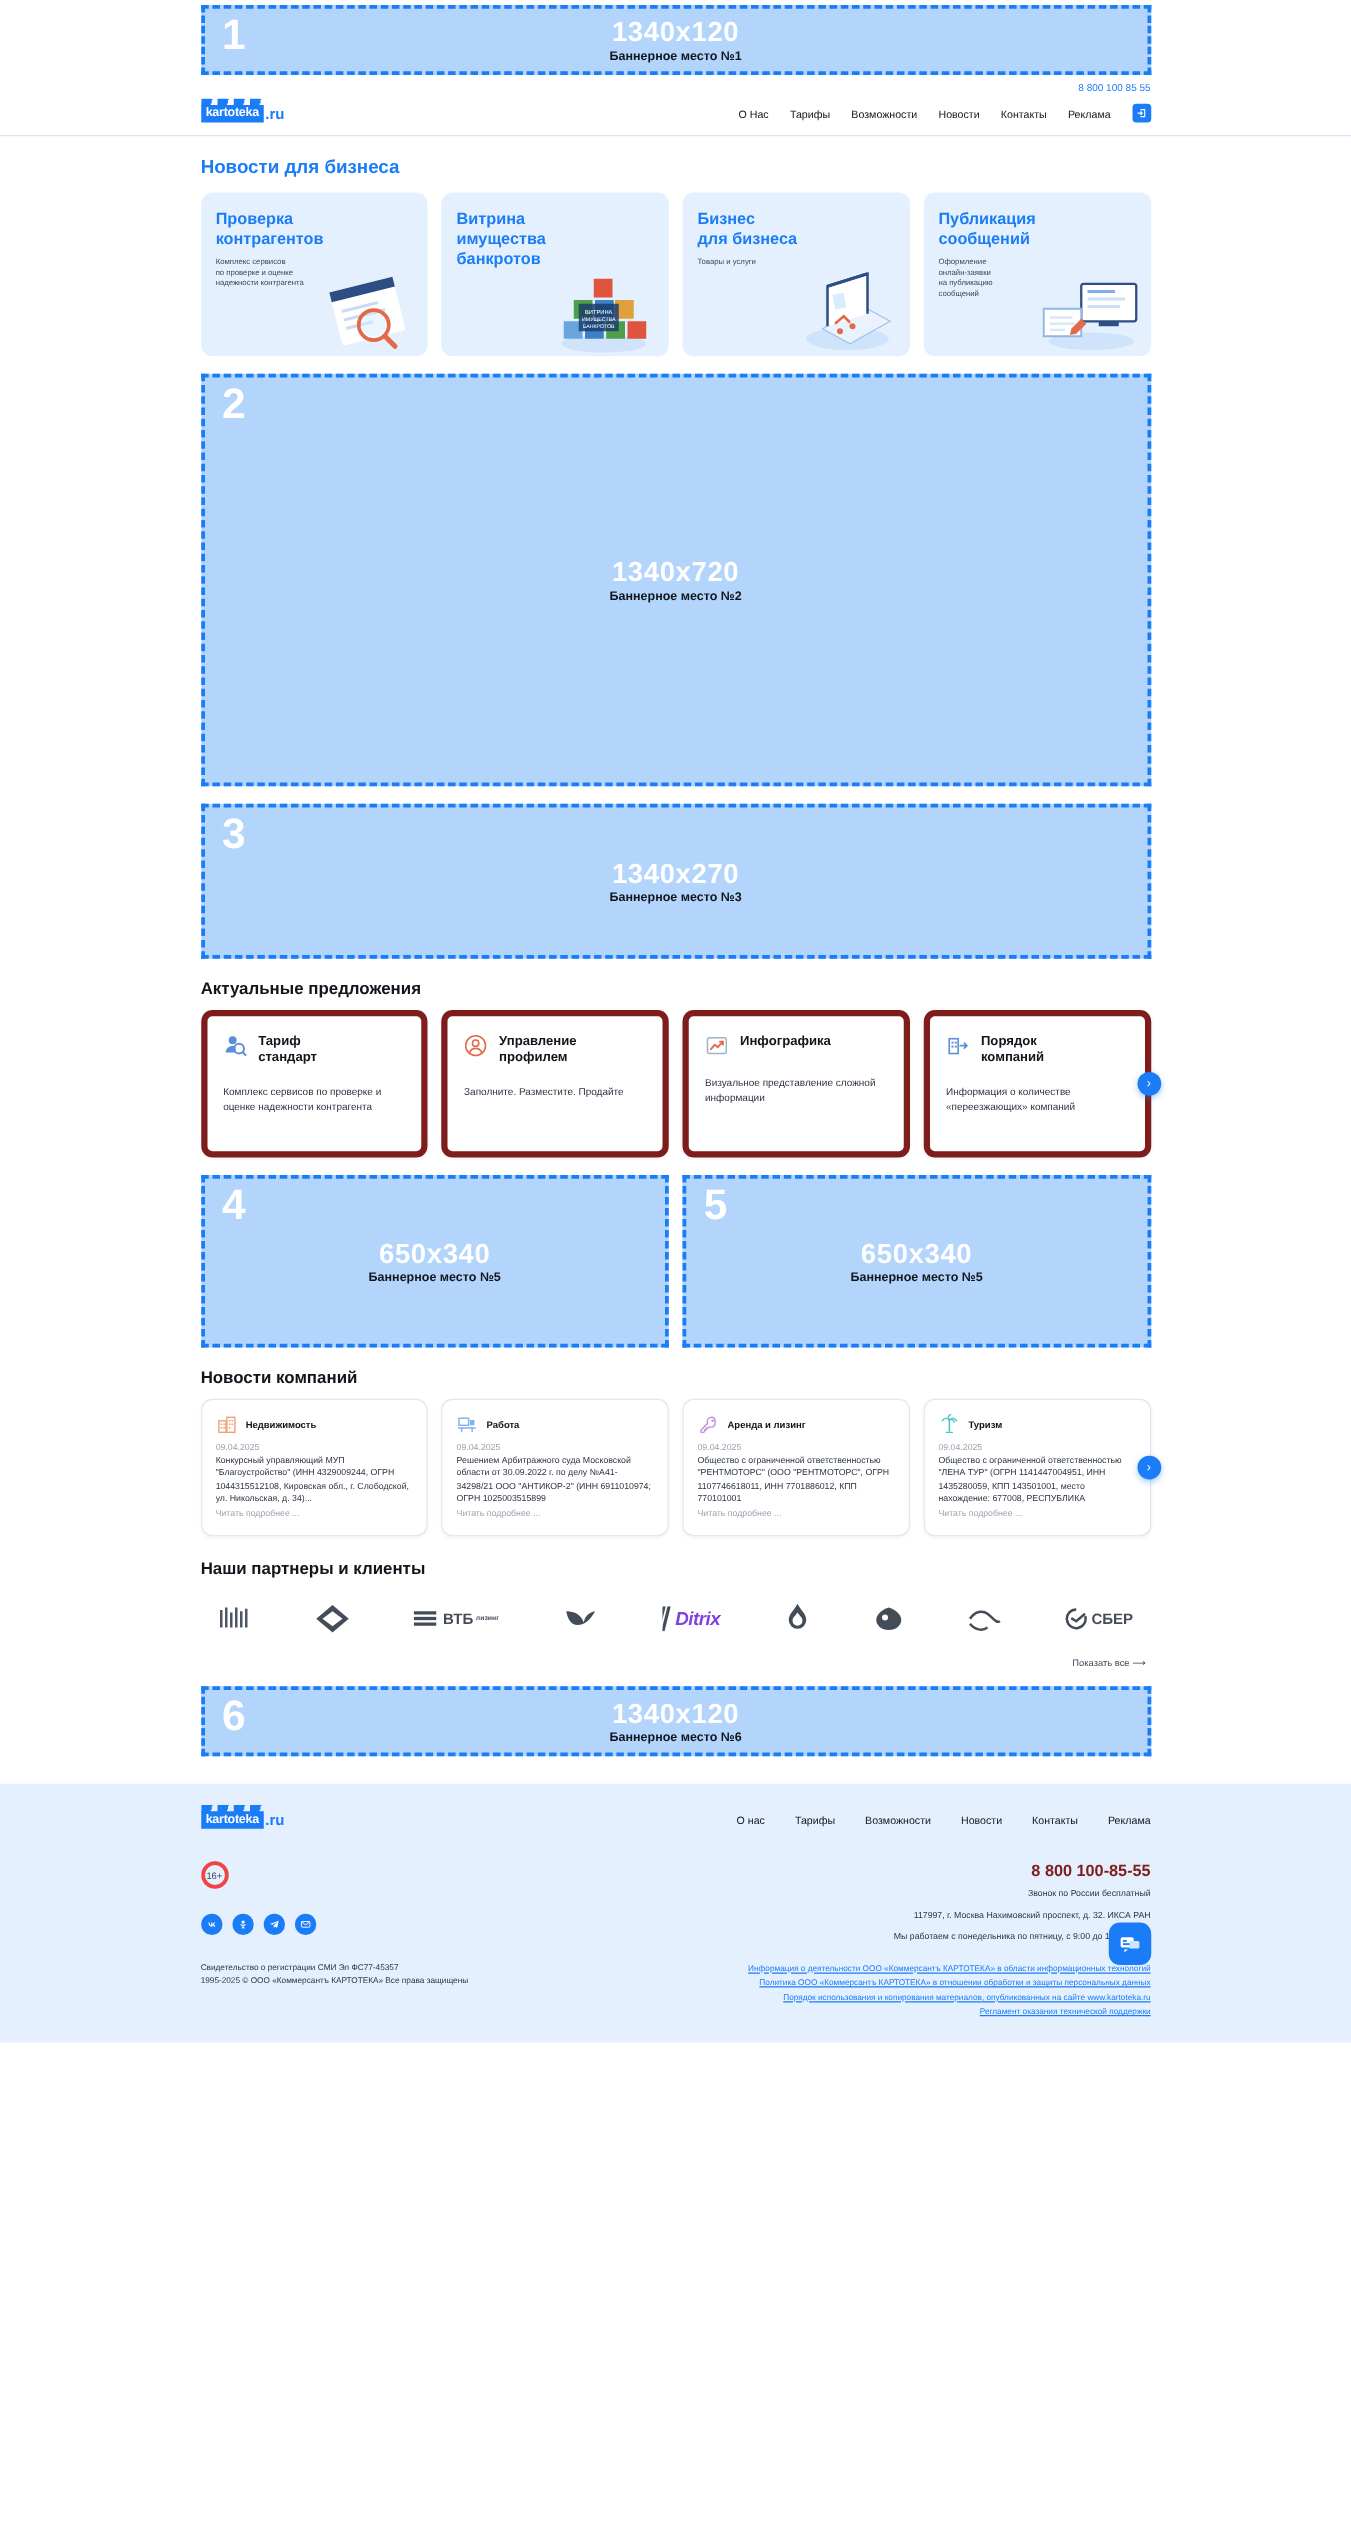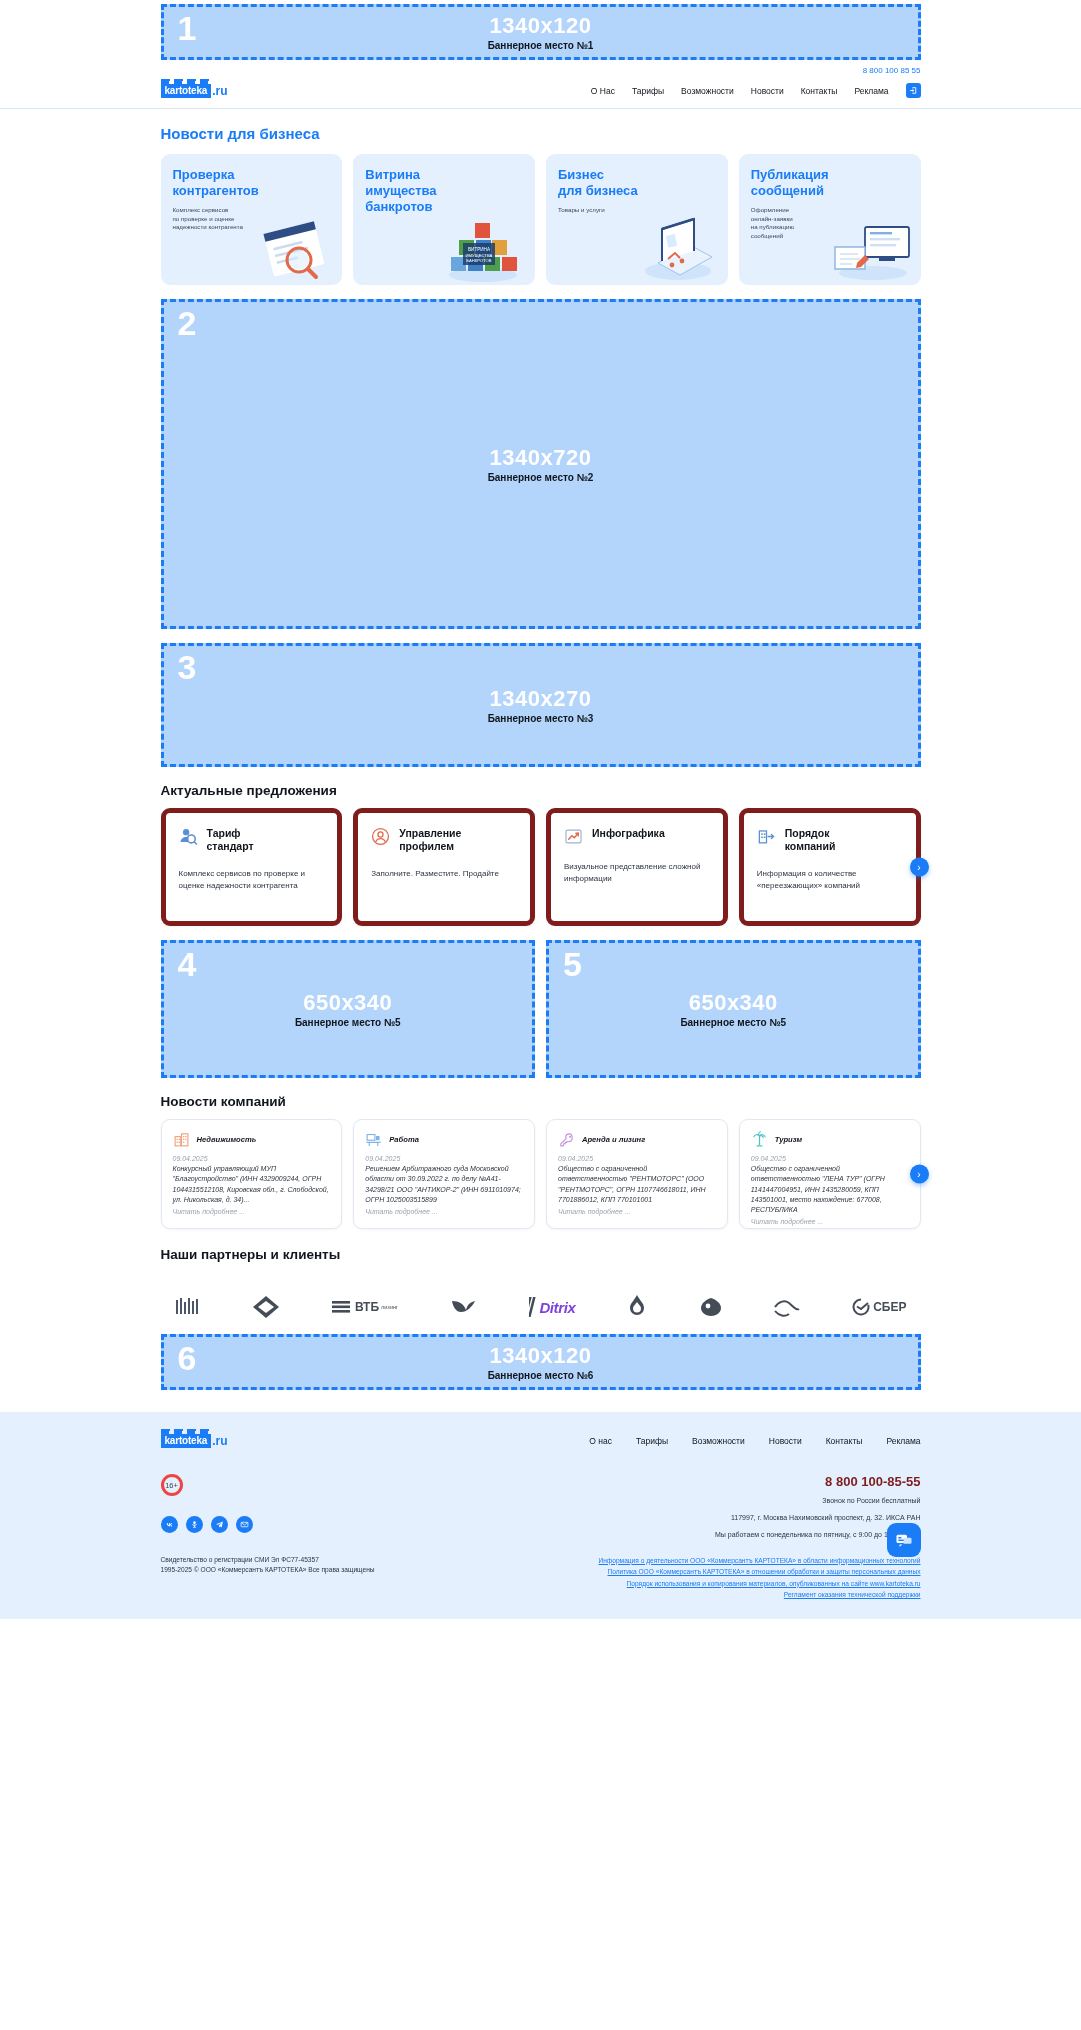--- a/index.html
+++ b/index.html
@@ -103,33 +103,32 @@
 
   
   .pair { display: grid; grid-template-columns: 1fr 1fr; gap: 11px; }
 
   
   .news-grid { display: grid; grid-template-columns: repeat(4,1fr); gap: 11px; position: relative; }
   .news-card {
     background: #fff; border: 1px solid #e2e8f1; border-radius: 9px;
     height: 110px; padding: 11px 11px 8px; overflow: hidden;
     box-shadow: 0 1px 3px rgba(22,40,70,.05);
-    font-style: italic;
   }
   .news-head { display: flex; align-items: center; gap: 7px; margin-bottom: 7px; }
   .news-ico { width: 17px; height: 17px; flex: 0 0 17px; }
   .news-cat { font-weight: 700; font-size: 7.6px; color: #11151c; }
   .news-date { font-size: 7px; color: #9aa3b0; margin-bottom: 2px; }
   .news-text { font-size: 7px; line-height: 1.47; color: #2c3442; }
   .news-more { font-size: 7px; color: #9aa3b0; margin-top: 3px; }
 
   
   .partners {
-    display: flex; align-items: flex-end; justify-content: space-between;
-    padding: 10px 14px 0; height: 48px;
+    display: flex; align-items: flex-start; justify-content: space-between;
+    padding: 10px 14px 0; height: 48px; font-weight: bold;
   }
   .partner { height: 26px; display: flex; align-items: center; opacity: .88; }
   .show-all {
     text-align: right; font-size: 7.5px; color: #3c4759; padding: 6px 4px 0;
   }
 
   
   .footer { background: #e4f0fe; padding: 22px 0 18px; margin-top: 22px; }
   .f-top { display: flex; align-items: center; justify-content: space-between; }
   .f-nav { display: flex; gap: 24px; }
@@ -525,20 +524,24 @@
       </span>
 
       <span class="partner">
         <svg width="18" height="18" viewBox="0 0 18 18">
             <path d="M9 1.5a7.5 7.5 0 1 0 7.2 5.4" fill="none" stroke="#2b3440" stroke-width="2"></path>
             <path d="M5 8.5 9 11l7-6" fill="none" stroke="#2b3440" stroke-width="2"></path>
           </svg>
         <b style="font-size:12px;color:#2b3440;margin-left:3px">СБЕР</b>
       </span>
 
+    </div>
+    <div class="show-all">
+      <span>Показать все</span>
+      <span>⟶</span>
     </div>
   </div>
 
   <div class="wrap" style="margin-top:14px">
     <div class="banner b6">
       <span class="bnum">6</span>
       <span class="bsize">1340x120</span>
       <span class="blabel">Баннерное место №6</span>
     </div>
   </div>

